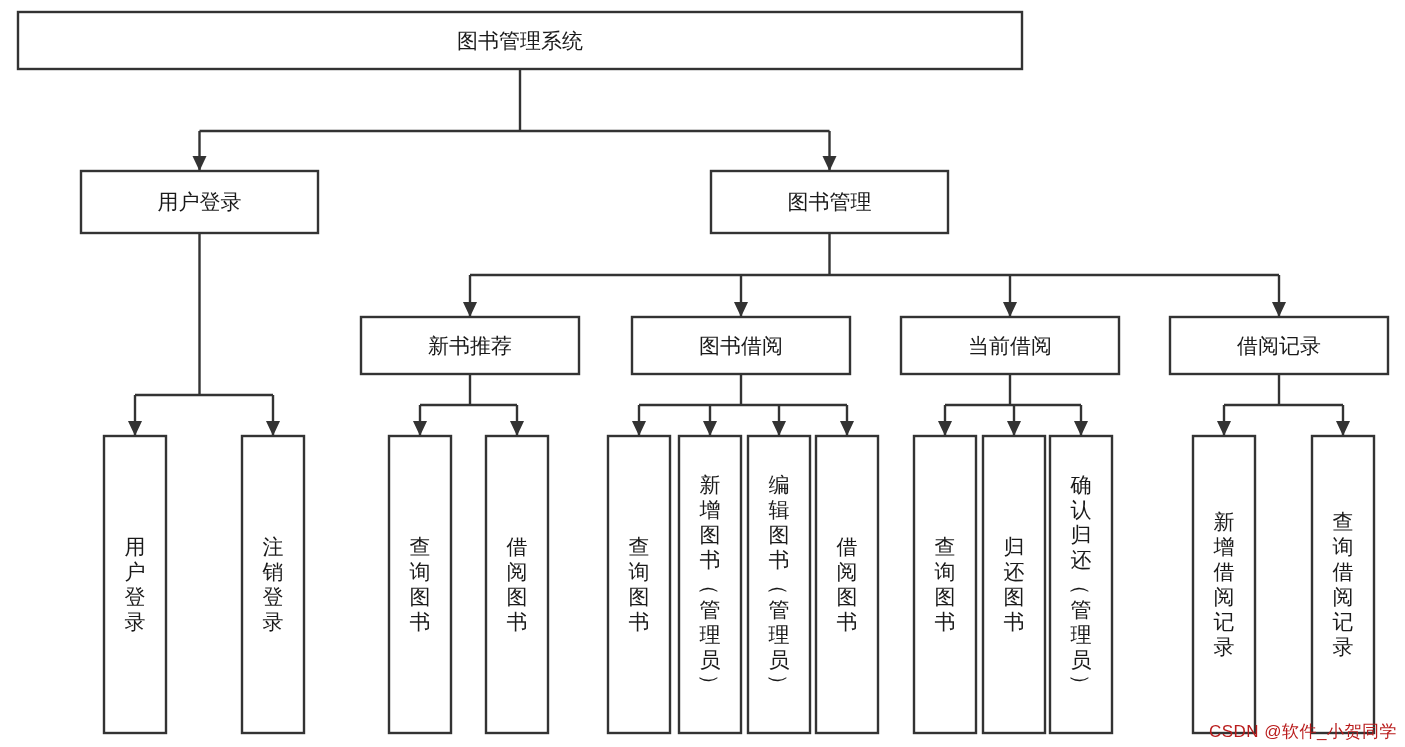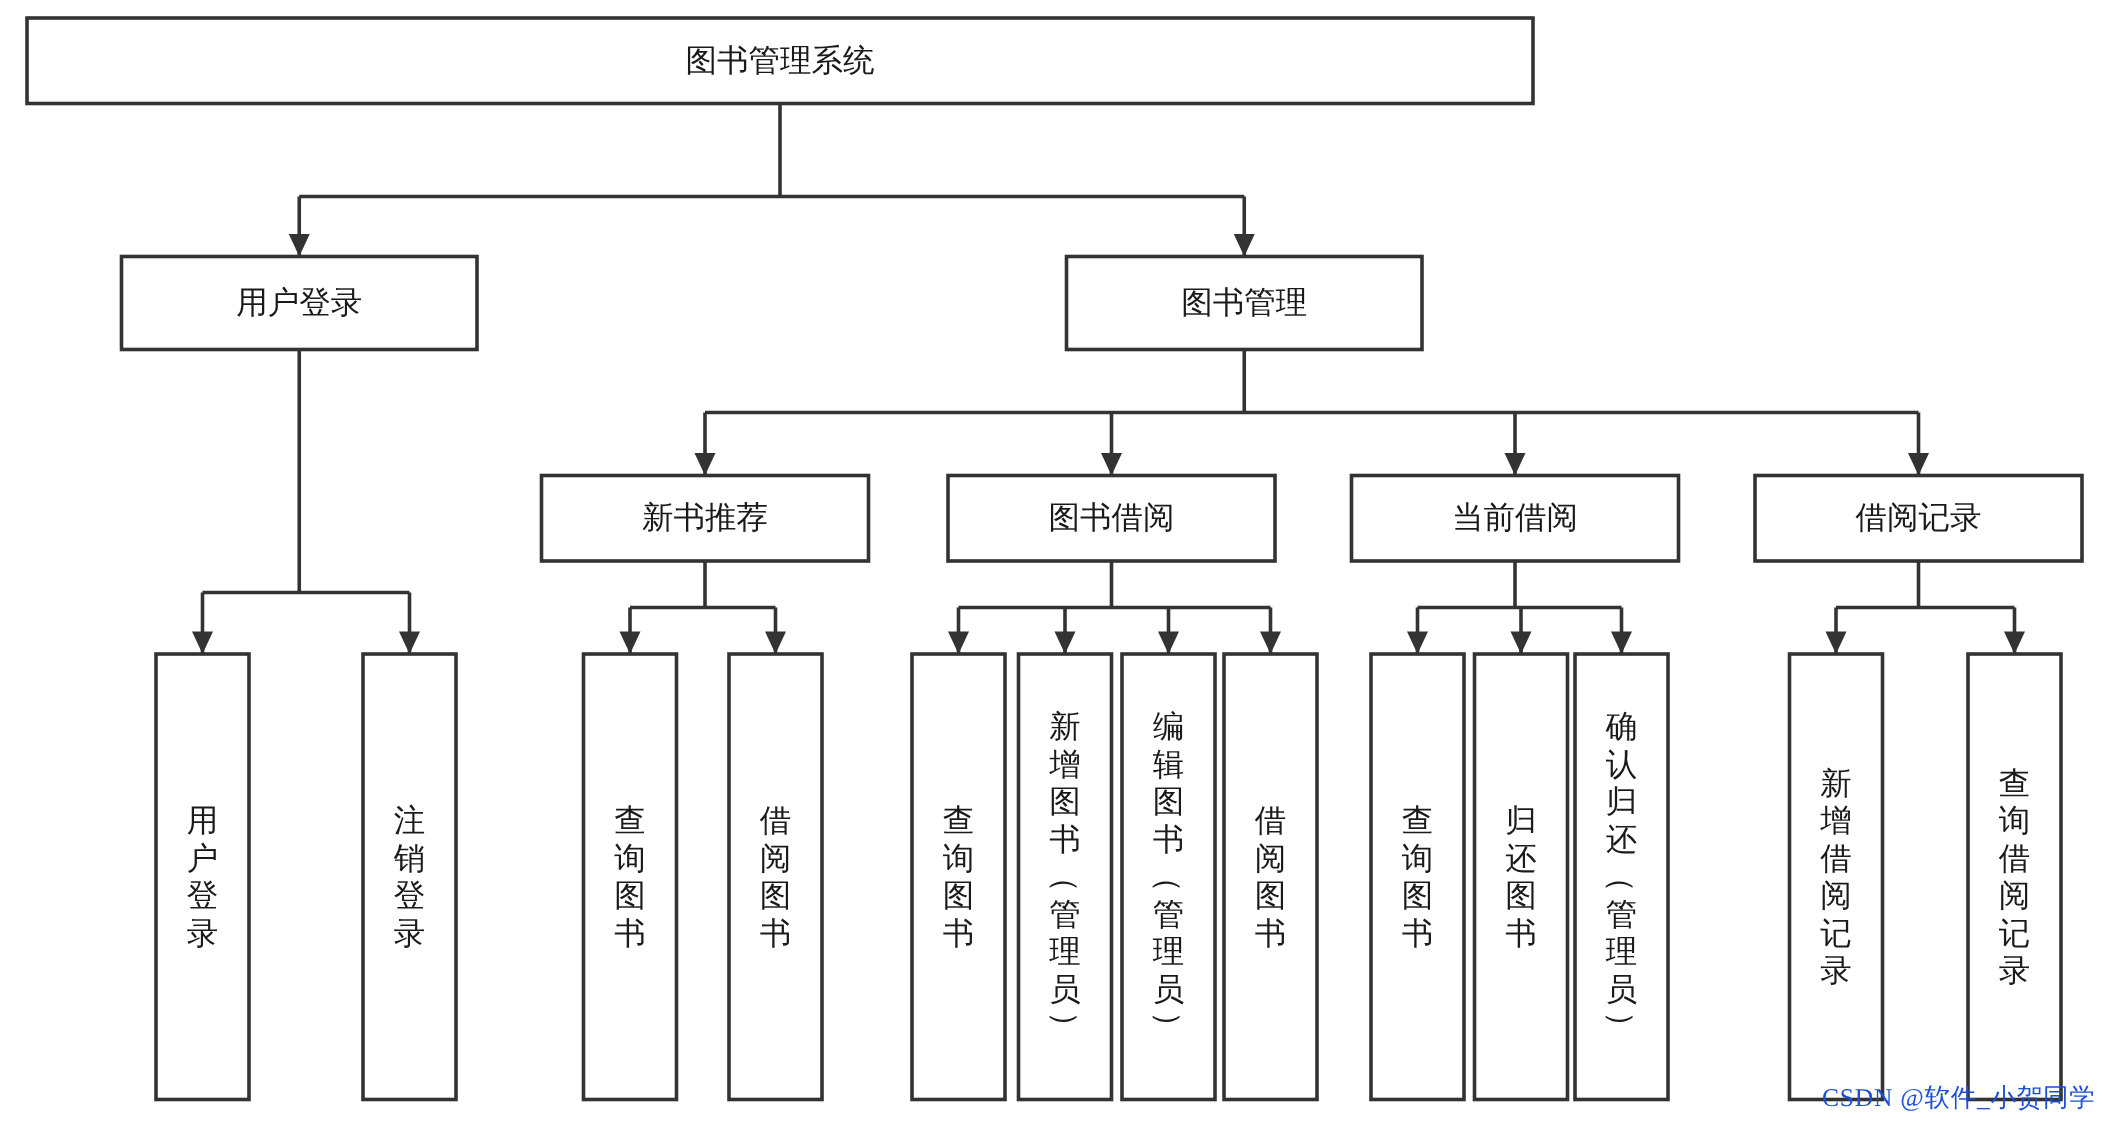--- a/index.html
+++ b/index.html
@@ -43,23 +43,23 @@
     fill: none;
   }
   .arrow-head {
     fill: #333333;
     stroke: none;
   }
   .watermark {
     position: absolute;
     right: 8px;
     bottom: 4px;
-    color: #1d4ed8;
+    color: #b91c1c;
     font-size: 17px;
-    font-family: Liberation Serif, serif;
+    font-family: Liberation Sans, sans-serif;
     letter-spacing: 0.5px;
     white-space: nowrap;
     pointer-events: none;
   }
 </style>
 </head>
 <body>
 
 <svg id="diagram" viewBox="0 0 1405 747">
 

